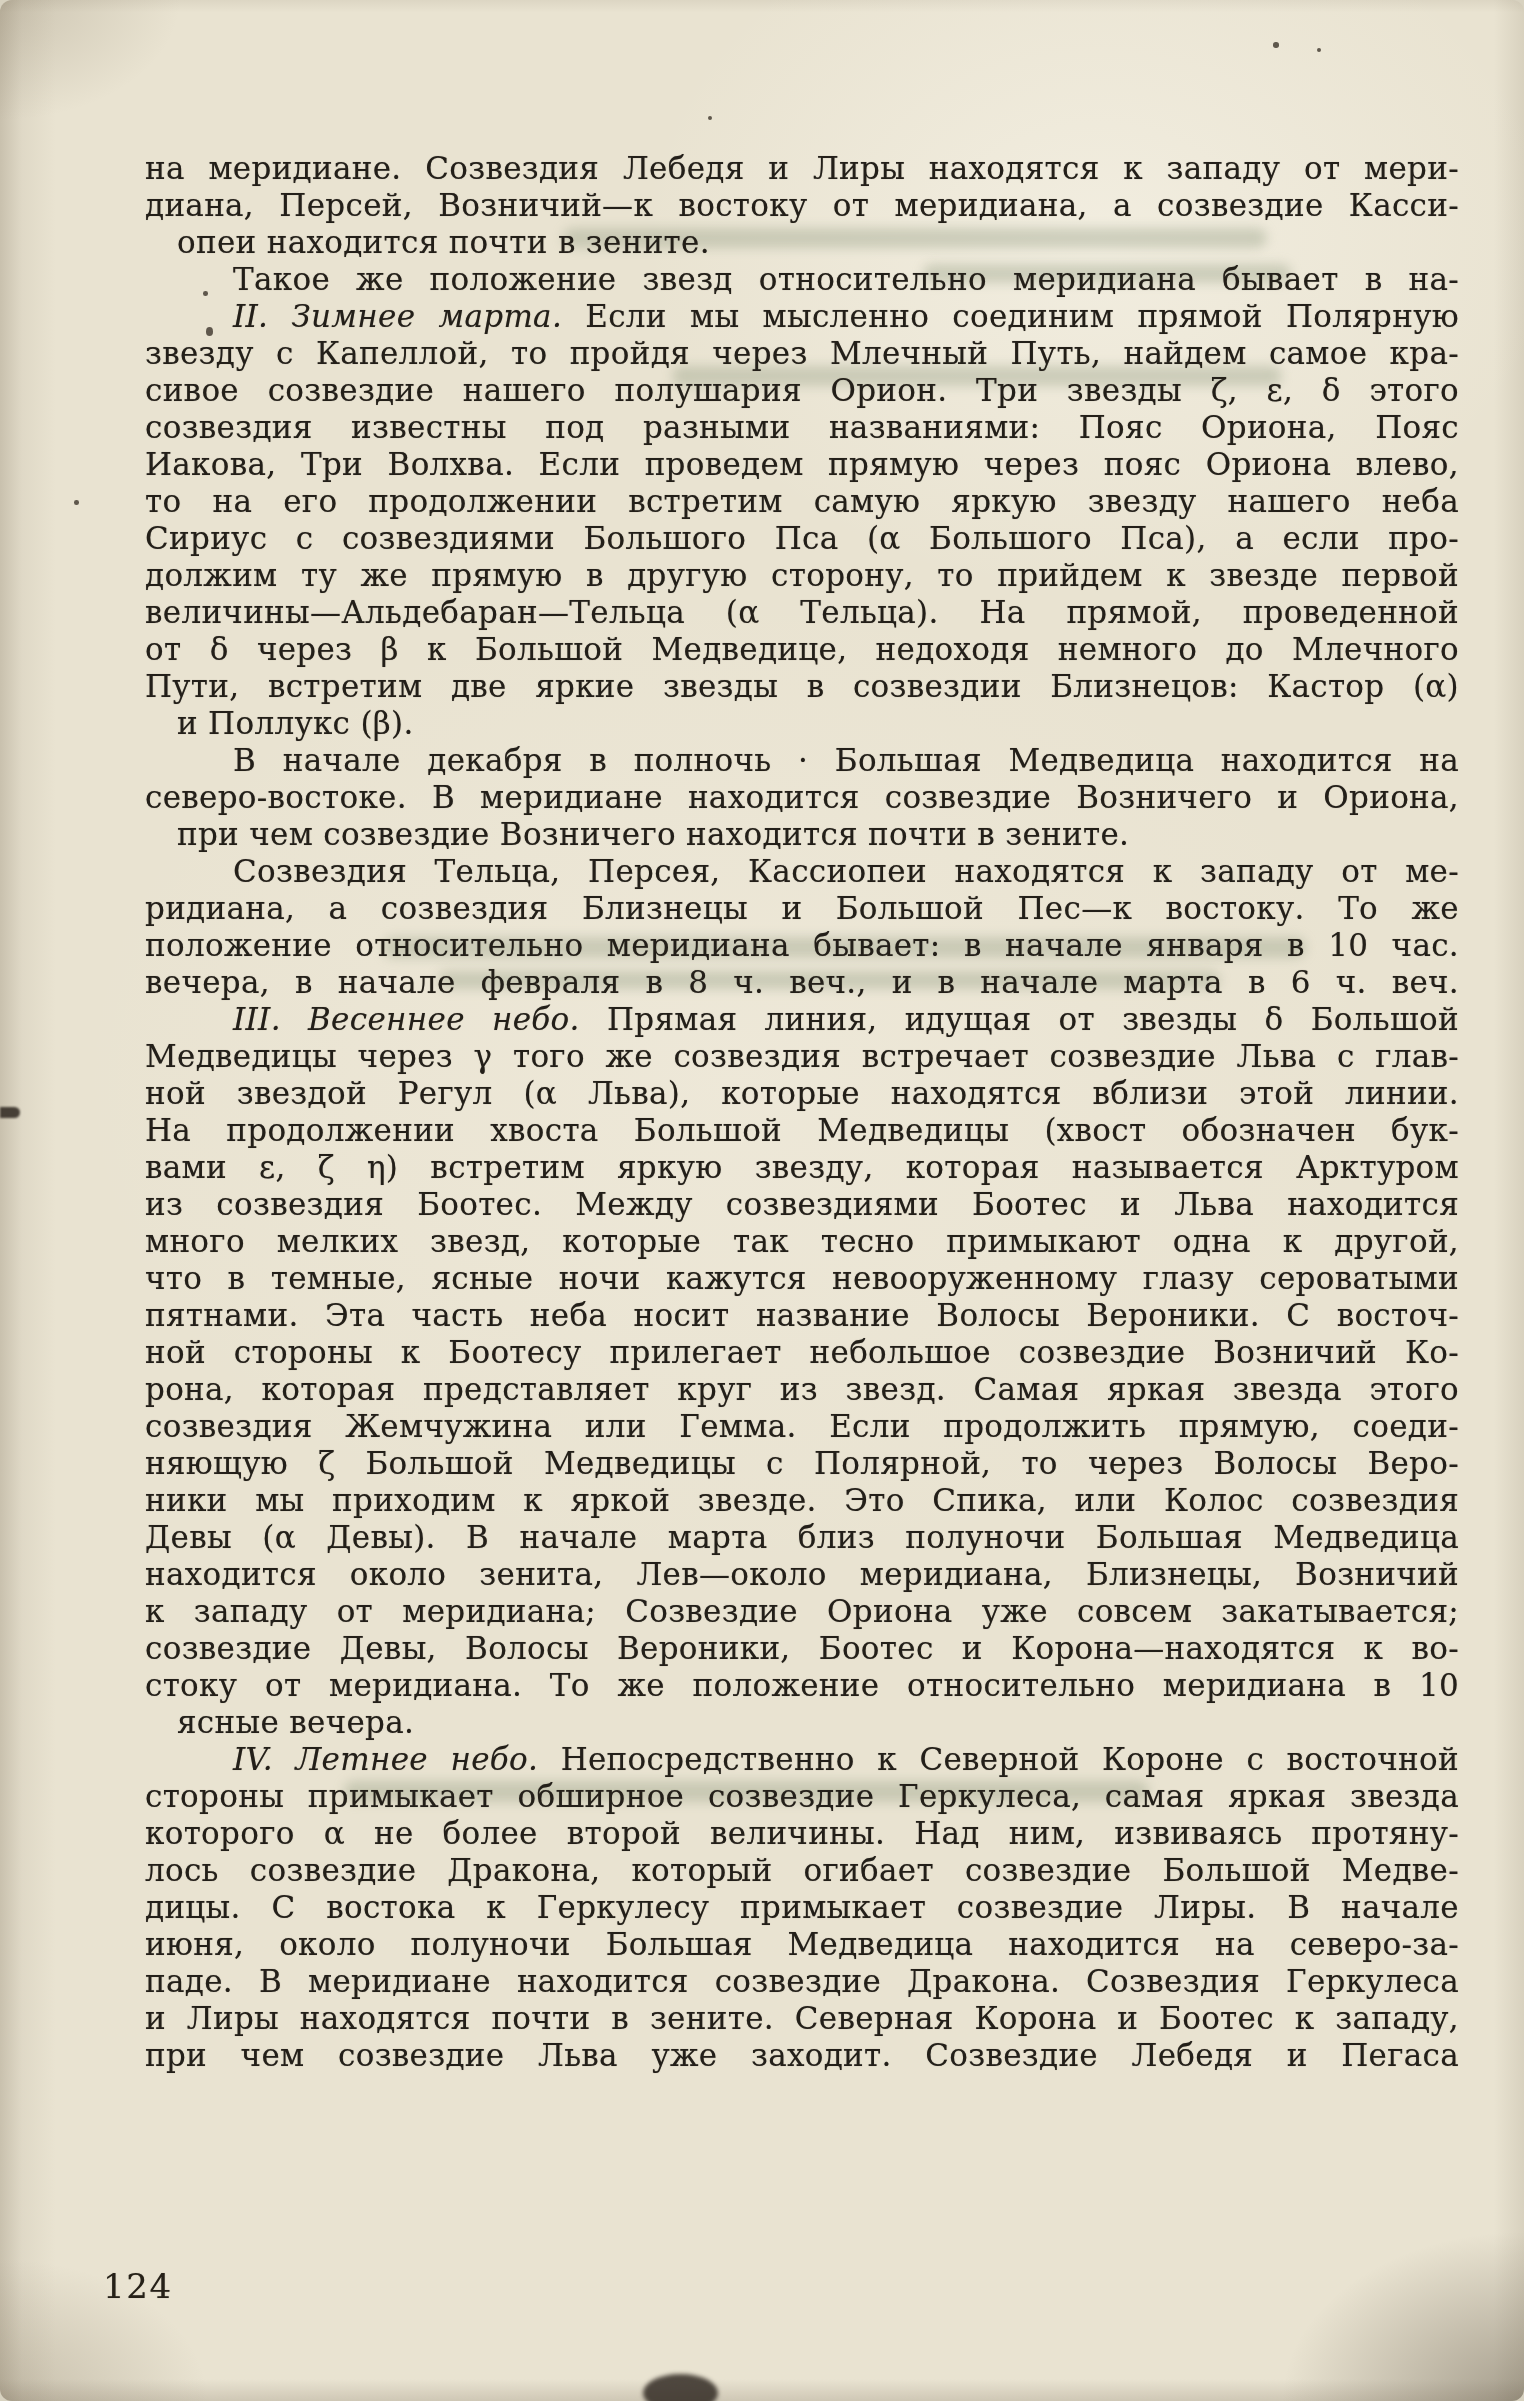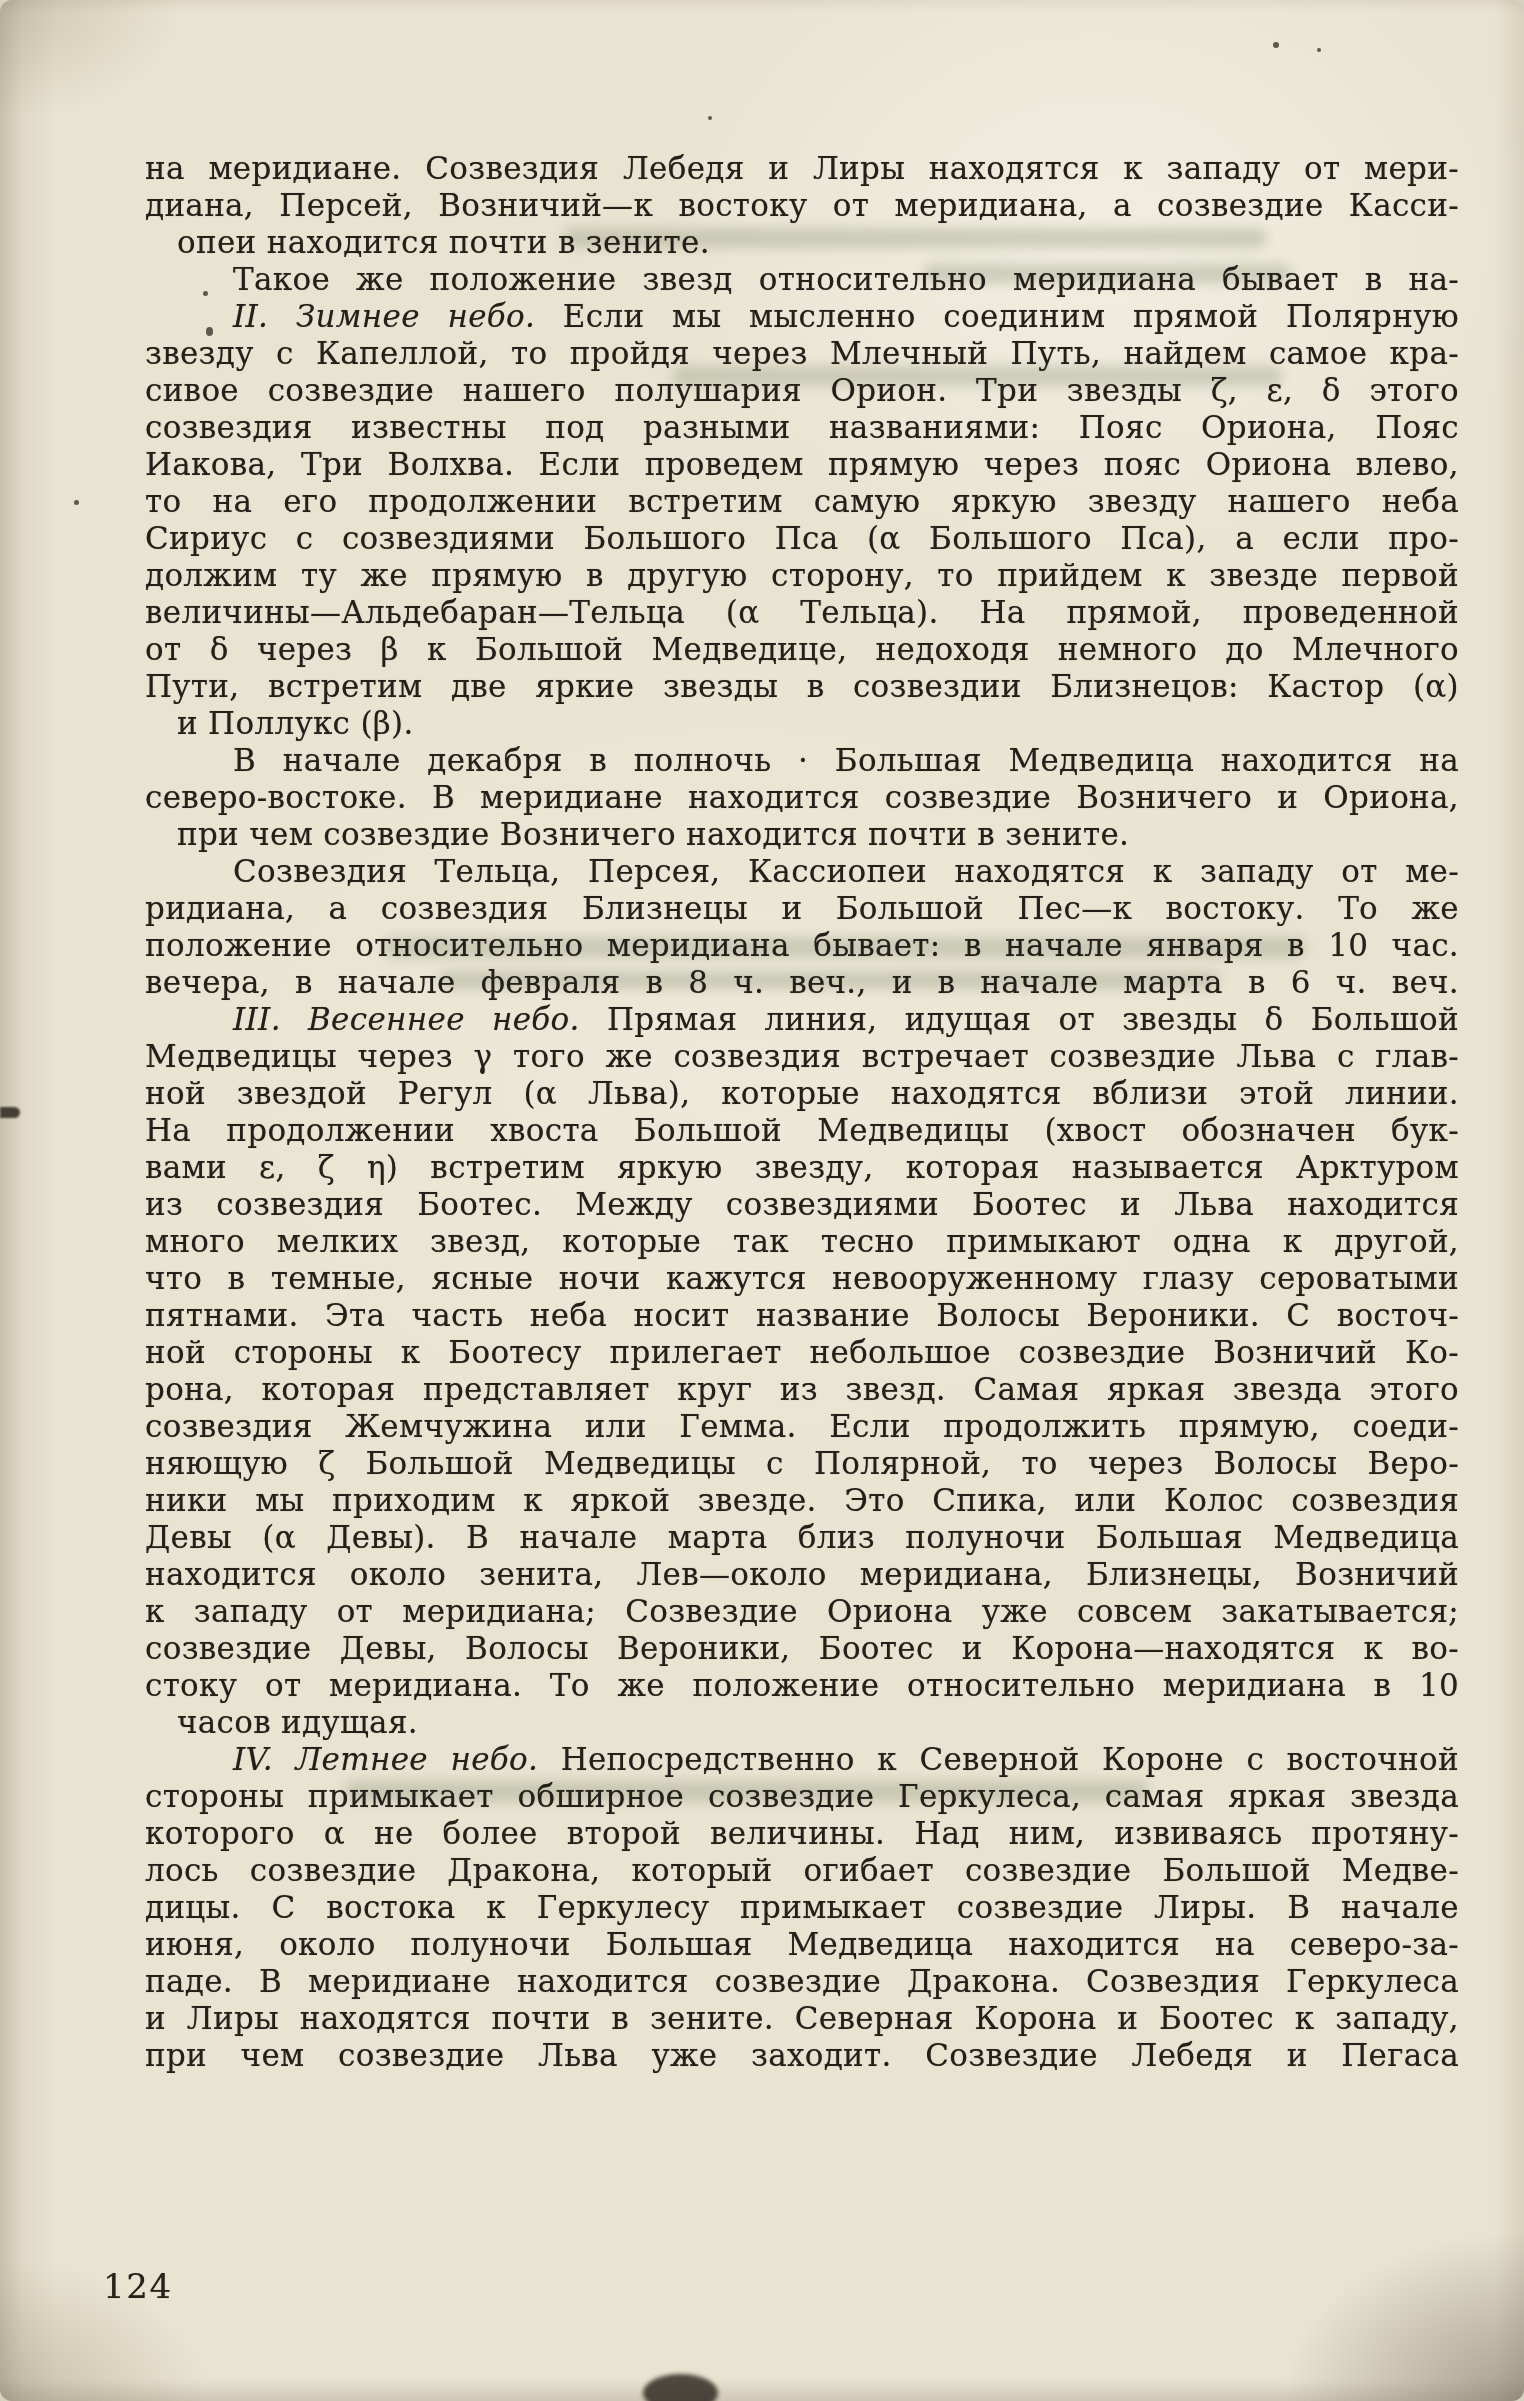--- a/index.html
+++ b/index.html
@@ -87,21 +87,21 @@
   <div class="speck" style="left:74px;top:500px;width:4.7px;height:4.7px;"></div>
   <div class="speck" style="left:708px;top:116px;width:3.9px;height:3.9px;"></div>
   <div class="edge-dash" style="left:0;top:1107px;width:20.3px;height:11px;"></div>
   <div class="blotch" style="left:643px;top:2374px;width:75px;height:38px;"></div>
 
   <div class="text-block">
       <div class="line">на меридиане. Созвездия Лебедя и Лиры находятся к западу от мери-</div>
       <div class="line">диана, Персей, Возничий—к востоку от меридиана, а созвездие Касси-</div>
       <div class="line endline">опеи находится почти в зените.</div>
       <div class="line indent">Такое же положение звезд относительно меридиана бывает в на-</div>
-      <div class="line indent"><span class="section-heading">II. Зимнее небо.</span> <span>Если мы мысленно соединим прямой Полярную</span></div>
+      <div class="line indent"><span class="section-heading">II. Зимнее марта.</span> <span>Если мы мысленно соединим прямой Полярную</span></div>
       <div class="line">звезду с Капеллой, то пройдя через Млечный Путь, найдем самое кра-</div>
       <div class="line">сивое созвездие нашего полушария Орион. Три звезды ζ, ε, δ этого</div>
       <div class="line">созвездия известны под разными названиями: Пояс Ориона, Пояс</div>
       <div class="line">Иакова, Три Волхва. Если проведем прямую через пояс Ориона влево,</div>
       <div class="line">то на его продолжении встретим самую яркую звезду нашего неба</div>
       <div class="line">Сириус с созвездиями Большого Пса (α Большого Пса), а если про-</div>
       <div class="line">должим ту же прямую в другую сторону, то прийдем к звезде первой</div>
       <div class="line">величины—Альдебаран—Тельца (α Тельца). На прямой, проведенной</div>
       <div class="line">от δ через β к Большой Медведице, недоходя немного до Млечного</div>
       <div class="line">Пути, встретим две яркие звезды в созвездии Близнецов: Кастор (α)</div>
@@ -125,21 +125,21 @@
       <div class="line">ной стороны к Боотесу прилегает небольшое созвездие Возничий Ко-</div>
       <div class="line">рона, которая представляет круг из звезд. Самая яркая звезда этого</div>
       <div class="line">созвездия Жемчужина или Гемма. Если продолжить прямую, соеди-</div>
       <div class="line">няющую ζ Большой Медведицы с Полярной, то через Волосы Веро-</div>
       <div class="line">ники мы приходим к яркой звезде. Это Спика, или Колос созвездия</div>
       <div class="line">Девы (α Девы). В начале марта близ полуночи Большая Медведица</div>
       <div class="line">находится около зенита, Лев—около меридиана, Близнецы, Возничий</div>
       <div class="line">к западу от меридиана; Созвездие Ориона уже совсем закатывается;</div>
       <div class="line">созвездие Девы, Волосы Вероники, Боотес и Корона—находятся к во-</div>
       <div class="line">стоку от меридиана. То же положение относительно меридиана в 10</div>
-      <div class="line endline">часов идущая.</div>
+      <div class="line endline">ясные вечера.</div>
       <div class="line indent"><span class="section-heading">IV. Летнее небо.</span> <span>Непосредственно к Северной Короне с восточной</span></div>
       <div class="line">стороны примыкает обширное созвездие Геркулеса, самая яркая звезда</div>
       <div class="line">которого α не более второй величины. Над ним, извиваясь протяну-</div>
       <div class="line">лось созвездие Дракона, который огибает созвездие Большой Медве-</div>
       <div class="line">дицы. С востока к Геркулесу примыкает созвездие Лиры. В начале</div>
       <div class="line">июня, около полуночи Большая Медведица находится на северо-за-</div>
       <div class="line">паде. В меридиане находится созвездие Дракона. Созвездия Геркулеса</div>
       <div class="line">и Лиры находятся почти в зените. Северная Корона и Боотес к западу,</div>
       <div class="line">при чем созвездие Льва уже заходит. Созвездие Лебедя и Пегаса</div>
     </div>

